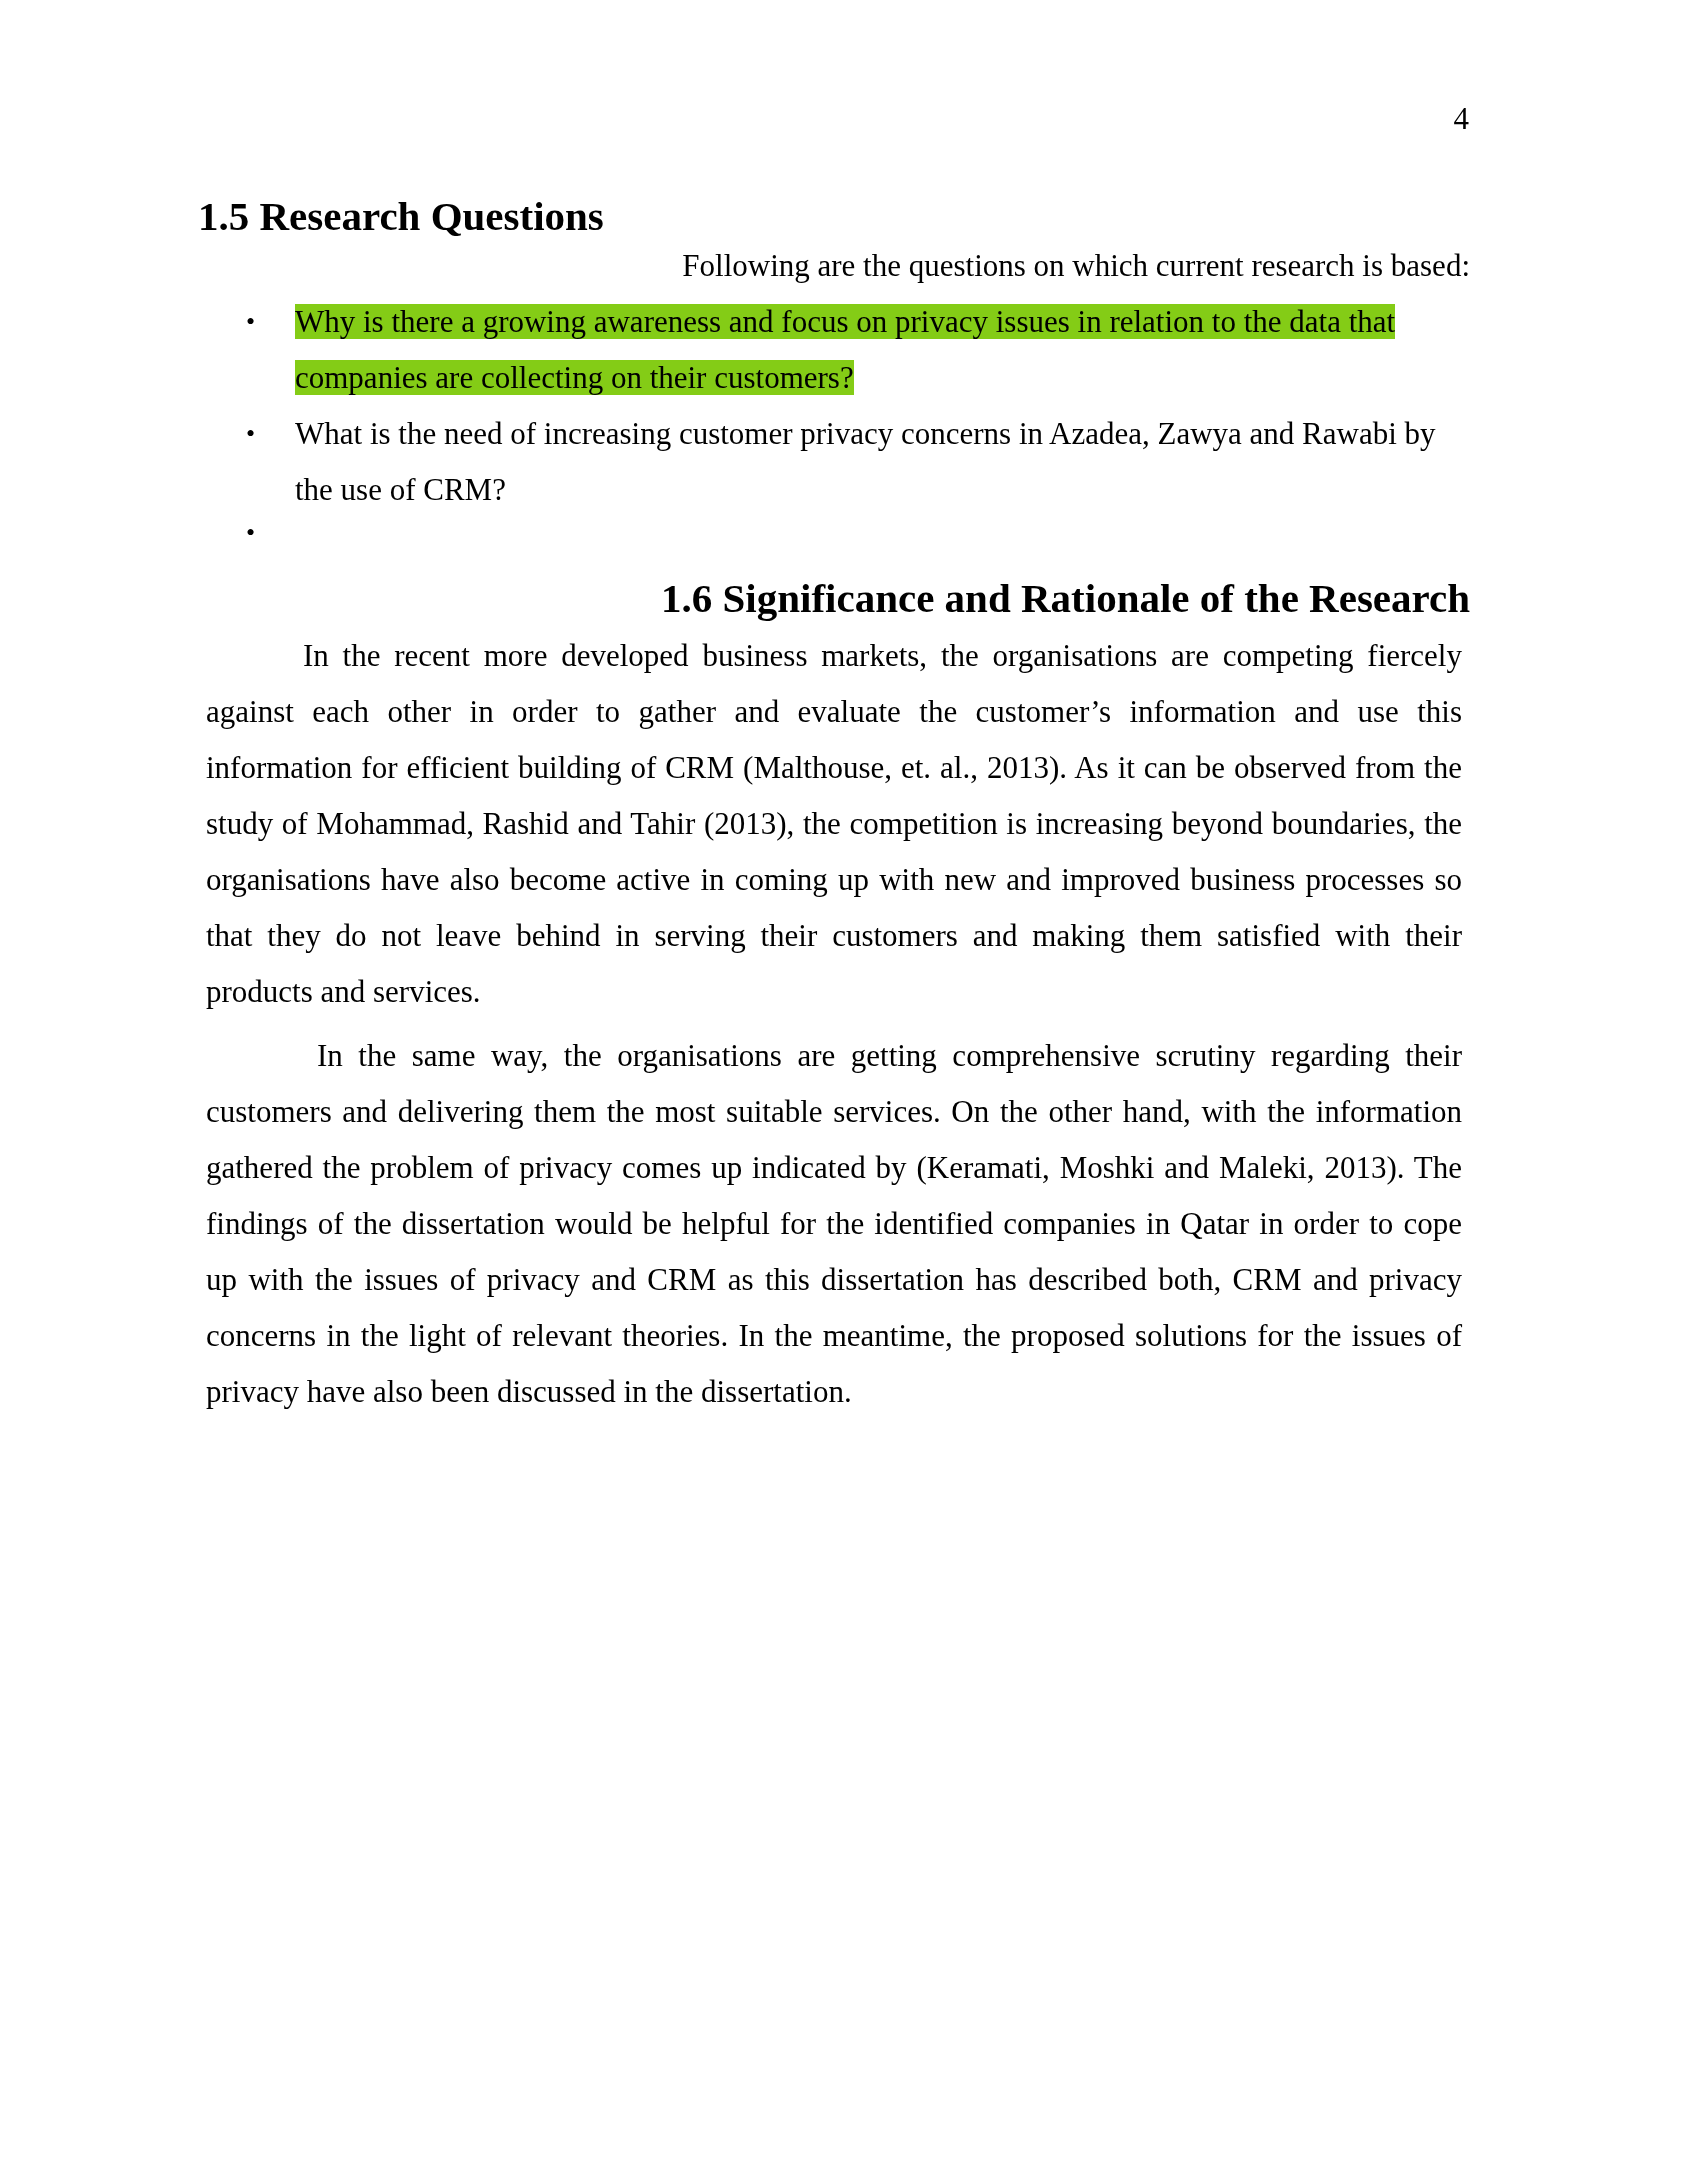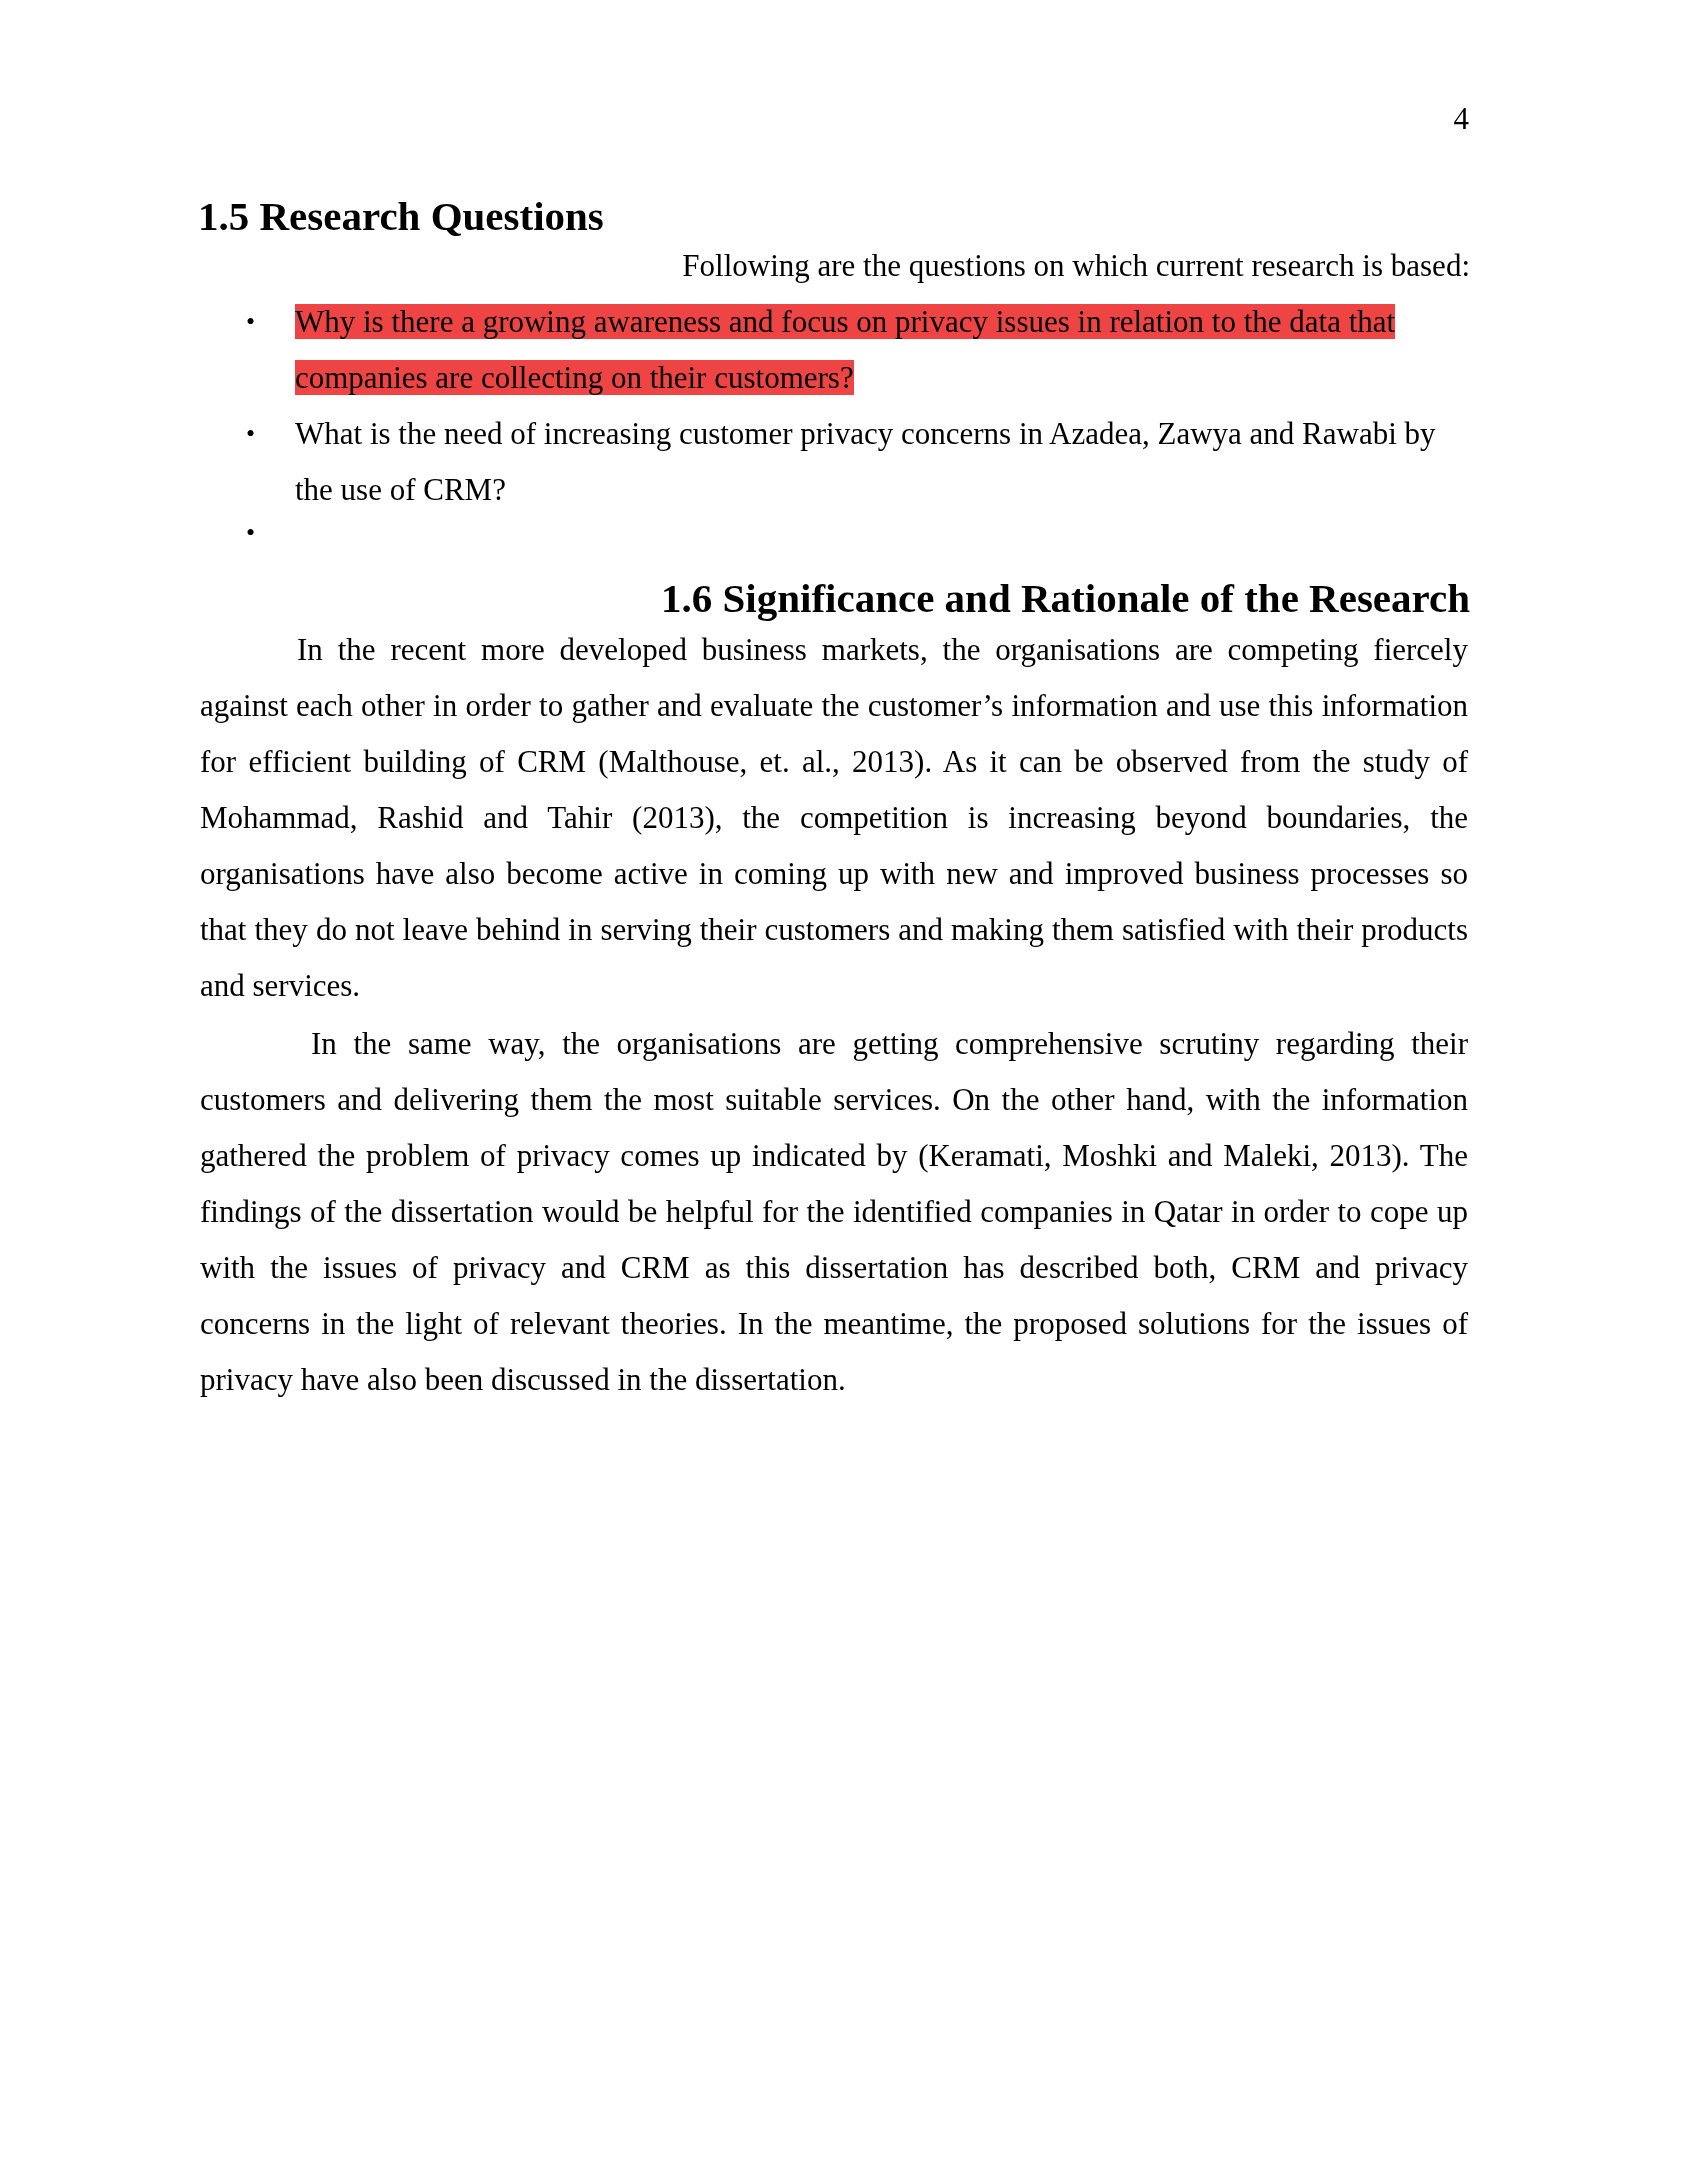--- a/index.html
+++ b/index.html
@@ -21,25 +21,25 @@
   }
   .intro {
     padding-left: 97px; line-height: 56px; margin: 0; text-align: right;
   }
   .q-list { list-style: none; margin: 0; padding: 0; }
   .q-item { position: relative; padding-left: 97px; line-height: 56px; }
   .q-item .bullet {
     position: absolute; left: 48px; top: 0; font-size: 26px;
   }
   .q-item.last { margin-top: -13px; }
-  .hl { background: #ef4444; }
+  .hl { background: #84cc16; }
   .spacer-1 { height: 71px; }
   .section-2-heading { margin-top: 0; text-align: right; }
   .para {
-    margin: 2px; line-height: 56px; text-align: justify;
+    margin: 8px; line-height: 56px; text-align: justify;
     text-indent: 97px;
   }
   .para.second { text-indent: 111px; }
 </style>
 </head>
 <body>
 
 <div class="page-number">4</div>
 
 <div class="content">

